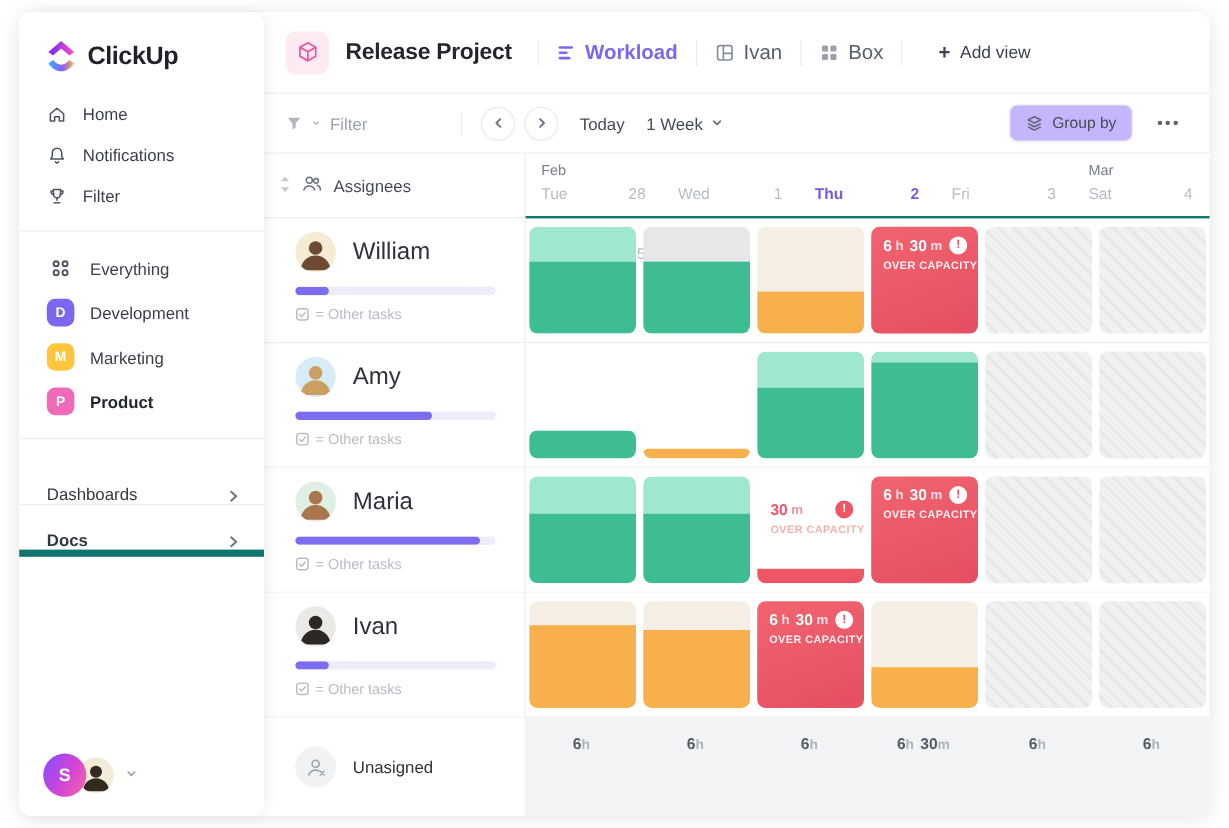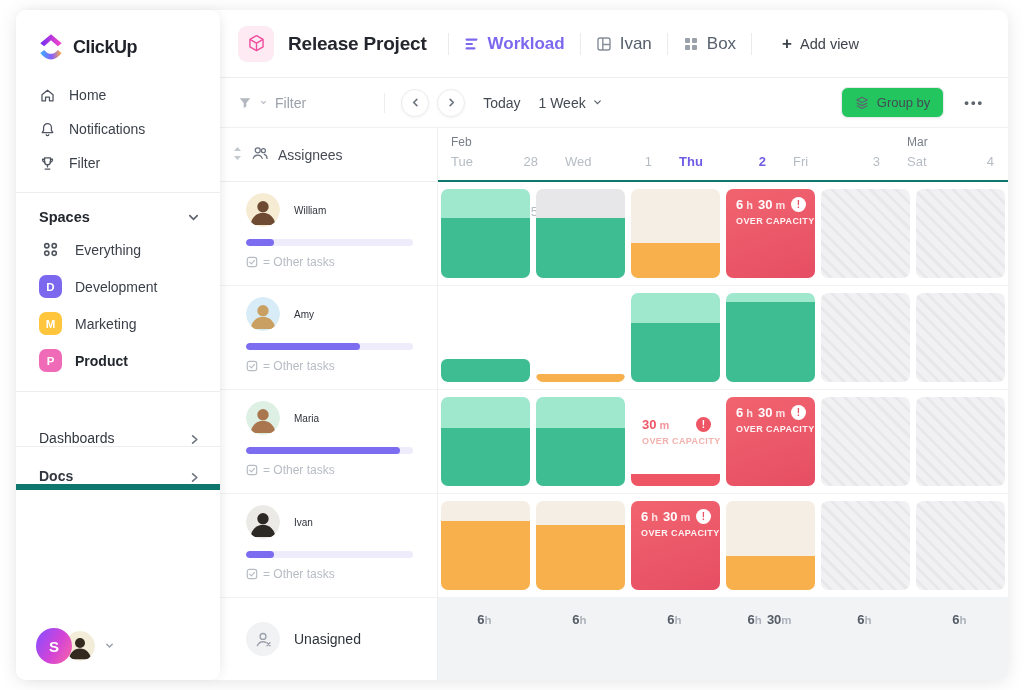--- a/index.html
+++ b/index.html
@@ -4,21 +4,21 @@
 <style>
   * { margin:0; padding:0; box-sizing:border-box; }
   html,body { width:1024px; height:690px; background:#fff; font-family:"Liberation Sans", sans-serif; overflow:hidden; }
   .stage { position:relative; width:1024px; height:690px; }
   .app { position:absolute; left:16px; top:10px; width:992px; height:670px; background:#fff; border-radius:10px; box-shadow:0 2px 18px rgba(0,0,0,.10); display:flex; }
 
   
   .sidebar { width:204px; flex:none; background:#fff; border-radius:10px; box-shadow:4px 0 14px -6px rgba(0,0,0,.14); position:relative; z-index:3; }
   .logo { display:flex; align-items:center; gap:9px; padding:22px 0 16px 22px; }
   .logo svg { width:26px; height:30px; }
-  .logo-text { font-size:18px; font-weight:800; color:#1f2329; letter-spacing:-.4px; }
+  .logo-text { font-size:21px; font-weight:800; color:#1f2329; letter-spacing:-.4px; }
   .nav-item { display:flex; align-items:center; gap:13px; height:34px; padding-left:23px; font-size:14px; color:#3a3f48; cursor:pointer; }
   .nav-item svg { width:17px; height:17px; stroke:#4e545e; fill:none; stroke-width:1.5; stroke-linecap:round; stroke-linejoin:round; }
   .sb-divider { height:1px; background:#ededef; margin:12px 0; }
   .spaces-head { display:flex; align-items:center; justify-content:space-between; padding:4px 20px 6px 23px; font-size:14.5px; font-weight:700; color:#23272e; }
   .spaces-head svg { width:13px; height:13px; stroke:#5d646e; fill:none; stroke-width:1.8; stroke-linecap:round; }
   .space-item { display:flex; align-items:center; gap:13px; height:37px; padding-left:23px; font-size:14px; color:#3a3f48; cursor:pointer; }
   .space-item.bold { font-weight:700; color:#23272e; }
   .badge { width:23px; height:23px; border-radius:7px; color:#fff; font-size:11.5px; font-weight:700; display:flex; align-items:center; justify-content:center; flex:none; }
   .everything-icon { width:23px; display:flex; justify-content:center; }
   .everything-icon svg { width:17px; height:17px; stroke:#4e545e; fill:none; stroke-width:1.5; }
@@ -45,35 +45,35 @@
   .addview .plus { font-size:17px; font-weight:600; line-height:1; }
 
   .toolbar { height:50px; flex:none; display:flex; align-items:center; padding:0 24px 0 18px; border-bottom:1px solid #f0f1f3; }
   .filter { display:flex; align-items:center; gap:7px; color:#9aa1ab; font-size:14px; cursor:pointer; }
   .filter svg { width:14px; height:14px; fill:#b3b8c0; }
   .tb-div { width:1px; height:20px; background:#ebedf0; margin:0 16px 0 78px; }
   .circle-btn { width:28px; height:28px; border-radius:50%; background:#fff; border:1px solid #ececef; box-shadow:0 1px 3px rgba(0,0,0,.05); display:flex; align-items:center; justify-content:center; cursor:pointer; margin-right:8px; }
   .circle-btn svg { width:11px; height:11px; stroke:#6f7680; fill:none; stroke-width:1.8; stroke-linecap:round; stroke-linejoin:round; }
   .today { font-size:14px; color:#454b54; margin:0 18px 0 10px; cursor:pointer; }
   .range { display:flex; align-items:center; gap:6px; font-size:14px; color:#454b54; cursor:pointer; }
-  .groupby { margin-left:auto; display:flex; align-items:center; gap:8px; background:#22c55e; border:1px solid #e8eaed; box-shadow:0 1px 3px rgba(0,0,0,.05); border-radius:7px; padding:7px 13px; font-size:13px; color:#454b54; cursor:pointer; }
+  .groupby { margin-left:auto; display:flex; align-items:center; gap:8px; background:#c4b5fd; border:1px solid #e8eaed; box-shadow:0 1px 3px rgba(0,0,0,.05); border-radius:7px; padding:7px 13px; font-size:13px; color:#454b54; cursor:pointer; }
   .groupby svg { width:14px; height:14px; stroke:#5d646e; fill:none; stroke-width:1.4; stroke-linejoin:round; }
   .more-btn { margin-left:20px; color:#5d646e; font-size:13px; letter-spacing:2px; font-weight:700; cursor:pointer; }
 
   
   .grid-wrap { flex:1; display:flex; min-height:0; }
   .assignee-col { width:218px; flex:none; border-right:1px solid #eceef0; display:flex; flex-direction:column; }
   .assignee-header { height:54px; flex:none; display:flex; align-items:center; gap:9px; padding-left:13px; border-bottom:1px solid #eceef0; font-size:14px; color:#464b55; }
   .sort-icon svg { width:9px; height:13px; fill:#c3c8cf; }
   .people-icon svg { width:18px; height:18px; stroke:#6b7280; fill:none; stroke-width:1.4; stroke-linecap:round; }
   .person-row { height:104px; flex:none; border-bottom:1px solid #f1f2f4; padding:11px 24px 0 26px; }
   .person-top { display:flex; align-items:center; gap:14px; }
   .avatar { width:34px; height:34px; border-radius:50%; overflow:hidden; flex:none; cursor:pointer; }
   .avatar svg { display:block; width:100%; height:100%; }
-  .person-name { font-size:10px; color:#2e323a; font-weight:500; }
+  .person-name { font-size:20px; color:#2e323a; font-weight:500; }
   .progress-track { margin-top:12px; height:7px; border-radius:4px; background:#eeebfb; overflow:hidden; }
   .progress-fill { height:100%; border-radius:4px; background:#7c6cf0; }
   .legend { margin-top:9px; display:flex; align-items:center; gap:5px; font-size:12px; color:#b7bcc4; }
   .legend svg { width:12px; height:12px; stroke:#b7bcc4; fill:none; stroke-width:1.4; stroke-linecap:round; stroke-linejoin:round; }
   .unassigned-row { flex:1; display:flex; align-items:center; gap:14px; padding-left:26px; background:#fff; border-radius:0 0 0 10px; }
   .unassigned-av { width:34px; height:34px; border-radius:50%; background:#f1f2f4; display:flex; align-items:center; justify-content:center; flex:none; }
   .unassigned-av svg { width:19px; height:19px; stroke:#9aa1ab; fill:none; stroke-width:1.4; stroke-linecap:round; }
   .unassigned-label { font-size:14px; color:#2e323a; }
 
   .days-col { flex:1; min-width:0; display:flex; flex-direction:column; }
@@ -149,26 +149,20 @@
       <svg viewBox="0 0 20 20">
             <path d="M6.5 3.5 H13.5 V8 A3.5 3.5 0 0 1 6.5 8 Z"></path>
             <path d="M6.5 5 H4.2 A2.6 2.6 0 0 0 7 8.2 M13.5 5 H15.8 A2.6 2.6 0 0 1 13 8.2"></path>
             <path d="M10 11.5 V14 M7.2 16.5 H12.8"></path>
           </svg>
       <span>Filter</span>
     </div>
 
     <div class="sb-divider"></div>
 
-    <div class="spaces-head">
-      <span>Spaces</span>
-      <svg viewBox="0 0 14 14">
-            <path d="M3 5 L7 9 L11 5"></path>
-          </svg>
-    </div>
 
     <div class="space-item">
       <span class="everything-icon">
         <svg viewBox="0 0 16 16">
               <circle cx="4.5" cy="4.5" r="2"></circle>
               <circle cx="11.5" cy="4.5" r="2"></circle>
               <circle cx="4.5" cy="11.5" r="2"></circle>
               <circle cx="11.5" cy="11.5" r="2"></circle>
             </svg>
       </span>

